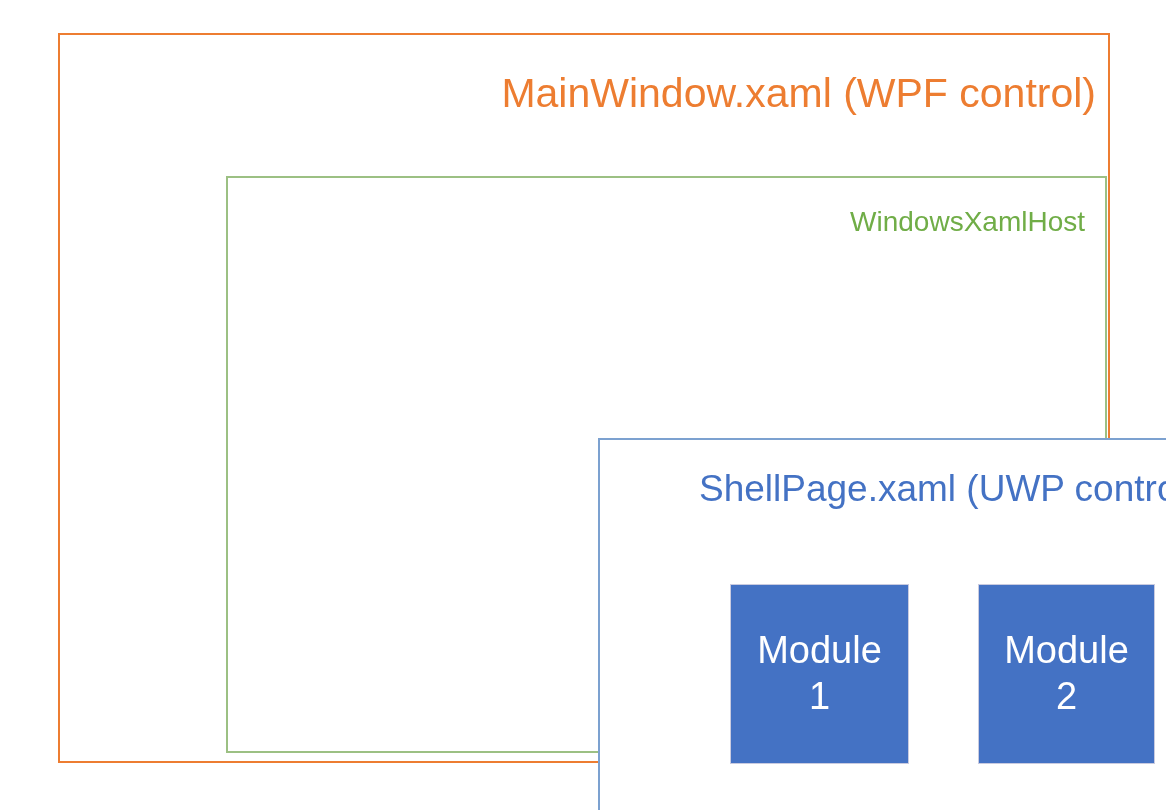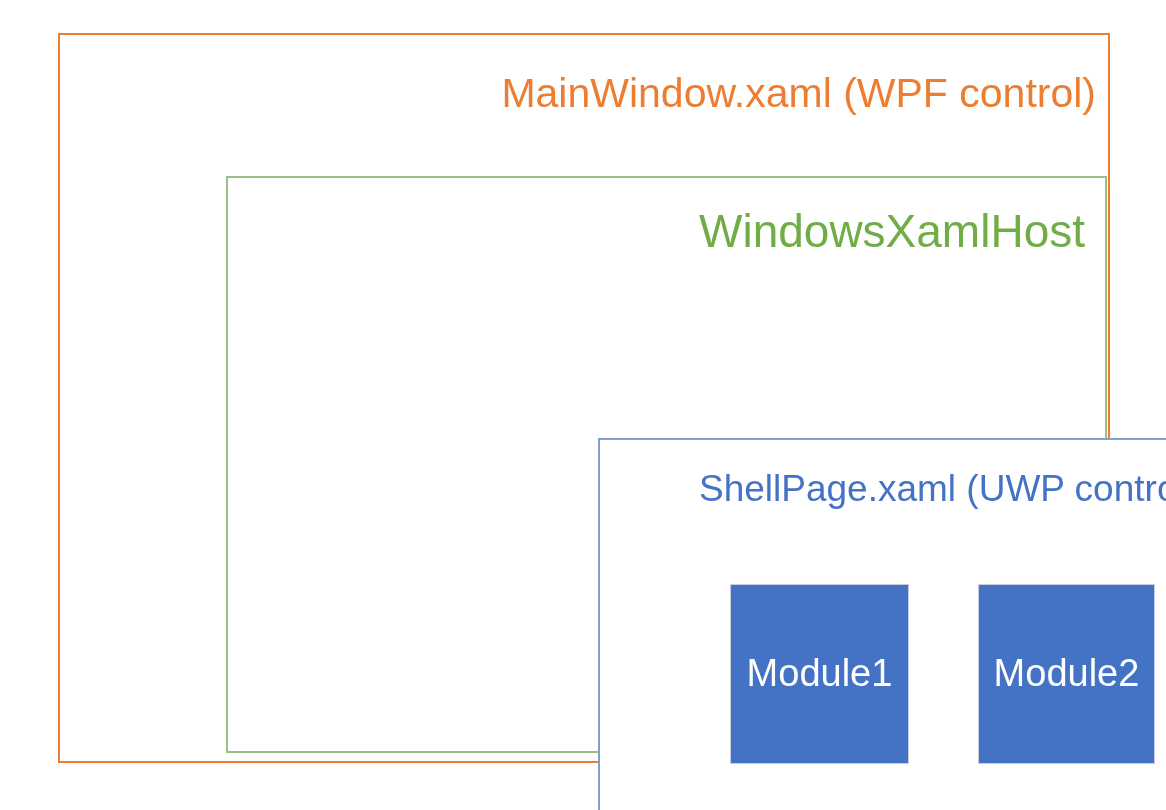--- a/index.html
+++ b/index.html
@@ -72,21 +72,21 @@
   .caption-outer {
     right: 12px;
     top: 38px;
     font-size: 41px;
     color: #ED7D31;
   }
 
   .caption-middle {
     right: 20px;
     top: 30px;
-    font-size: 46px;
+    font-size: 28px;
     color: #70AD47;
   }
 
   .caption-inner {
     right: 27px;
     top: 30px;
     font-size: 37px;
     color: #4472C4;
   }
 
@@ -98,21 +98,21 @@
     width: 100%;
     height: 100%;
   }
 
   .module-box {
     position: absolute;
     box-sizing: border-box;
     background: #4472C4;
     border: 1px solid #C9CBE0;
     display: flex;
-    flex-direction: row;
+    flex-direction: column;
     align-items: center;
     justify-content: center;
     color: #ffffff;
     font-size: 38px;
     line-height: 1.20;
     text-align: center;
   }
 
   .module-box .module-line {
     display: block;

